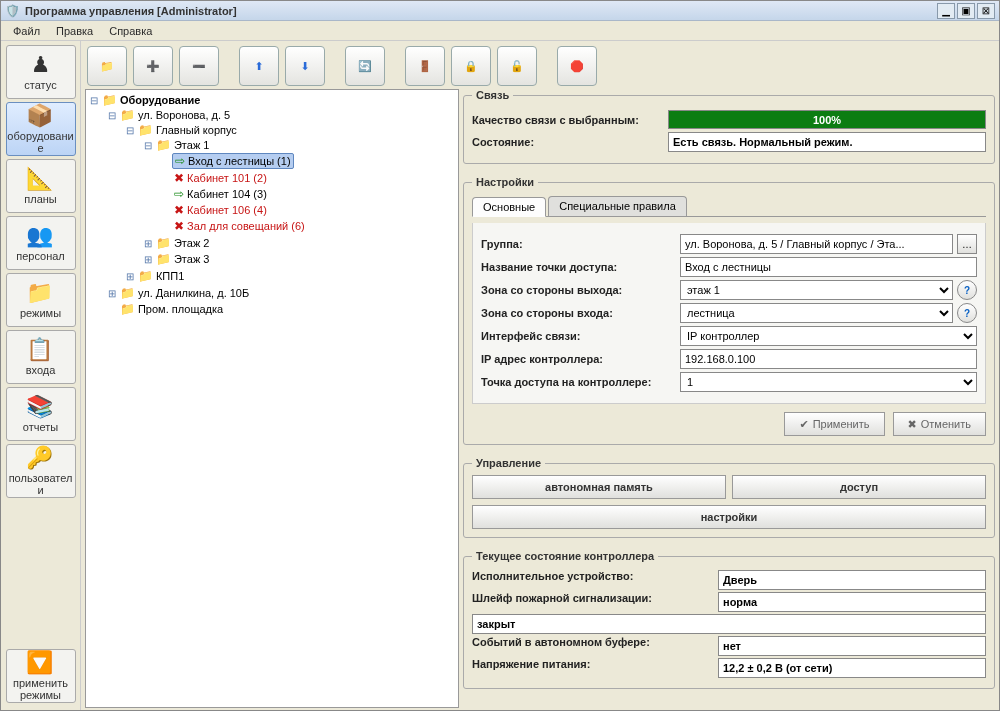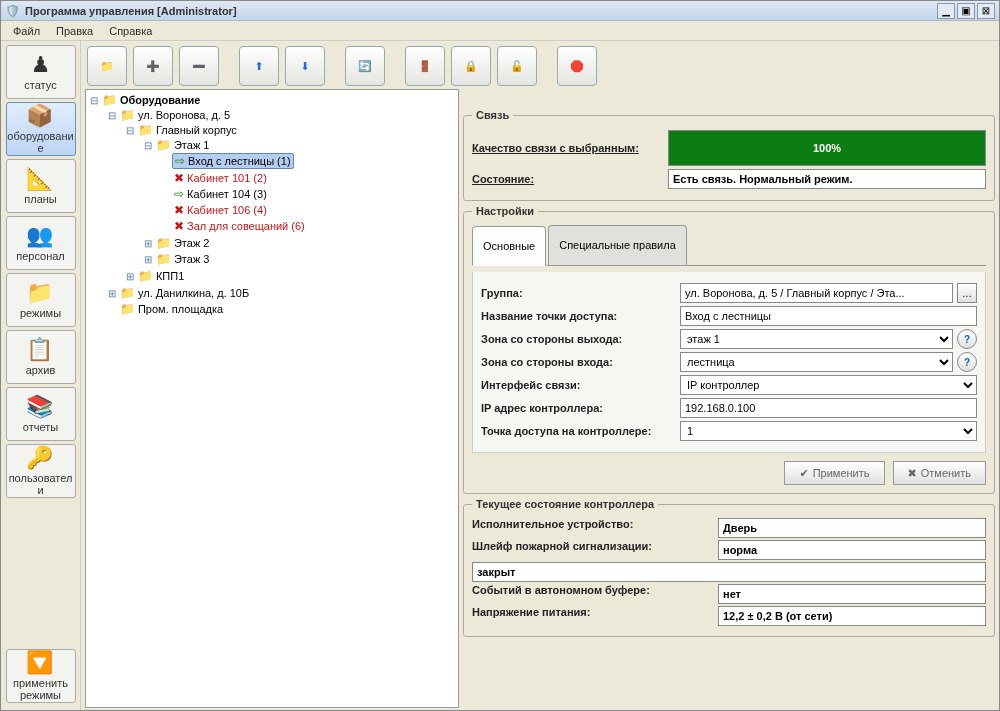--- a/index.html
+++ b/index.html
@@ -40,35 +40,35 @@
 .tree .row { display: inline-flex; align-items: center; gap: 3px; padding: 0 2px; cursor: pointer; }
 .tree .row.sel { background: #b5cdf0; border:1px solid #5f87bf; border-radius:2px; padding: 0 2px; }
 .tree .tgl { width: 10px; display: inline-block; color:#5577aa; font-size:10px; cursor:pointer; }
 .tree .nico { font-size: 12px; }
 .tree .red { color: #c71515; }
 
 .search-row { display:flex; align-items:center; gap:6px; padding:6px 2px 2px 2px; }
 .search-row input { flex:1; height:20px; border:1px solid #888; padding:0 4px; background:#fff; }
 .search-row button { height:22px; padding:0 10px; border:1px solid #999; background:linear-gradient(#fff,#e0e0dd); cursor:pointer; }
 
-.right-panel { flex: 1; display: flex; flex-direction: column; gap: 4px; overflow:hidden;margin-top:20px; }
+.right-panel { flex: 1; display: flex; flex-direction: column; gap: 12px; overflow:hidden; }
 
 fieldset { border: 1px solid #aaa; border-radius: 3px; padding: 6px 8px 8px 8px; background: #ece9d8; }
 legend { padding: 0 4px; color:#333; font-weight:bold; font-size:11px; background:#ece9d8;}
 
 .kv-row { display:flex; align-items:center; margin:3px 0; gap:6px; }
-.kv-label { width: 190px; font-weight:bold; color:#222;text-decoration:underline; }
-
-.progress { flex:1; height:36px; border:1px solid #888; background:#fff; position:relative; }
+.kv-label { width: 190px; font-weight:bold; color:#222; }
+
+.progress { flex:1; height:19px; border:1px solid #888; background:#fff; position:relative; }
 .progress-fill { height:100%; background:#0c7d12; display:flex; align-items:center; justify-content:center; color:#fff; font-weight:bold; }
 
 .ro-field { flex:1; height:20px; border:1px solid #888; background:#fff; padding:2px 4px; display:flex; align-items:center; }
 
 .tabs { display:flex; border-bottom:1px solid #999; margin: 2px 0 6px 0; }
-.tab { padding: 13px 10px; border:1px solid #999; border-bottom:none; background:#e0e0dd; margin-right:2px; border-radius:4px 4px 0 0; cursor:pointer; }
+.tab { padding: 3px 10px; border:1px solid #999; border-bottom:none; background:#e0e0dd; margin-right:2px; border-radius:4px 4px 0 0; cursor:pointer; }
 .tab.active { background:#fdfdfd; font-weight:normal; position:relative; top:1px; border-bottom:1px solid #fdfdfd; }
 .tabs-body { background:#f6f6f3; border:1px solid #ccc; padding:8px; border-top:none; }
 
 .fi-row { display:flex; align-items:center; margin:3px 0; gap:4px; }
 .fi-label { width:195px; font-weight:bold; color:#222; }
 .fi-input { flex:1; height:20px; border:1px solid #888; background:#fff; padding:0 4px; }
 .fi-select { flex:1; height:20px; border:1px solid #888; background:#fff; padding:0 2px; }
 .sq-btn { width:20px; height:20px; border:1px solid #888; background:linear-gradient(#fff,#e0e0dd); display:inline-flex; align-items:center; justify-content:center; cursor:pointer; font-size:10px; }
 .help { color:#0b62c4; font-weight:bold; border-radius:50%; }
 
@@ -121,21 +121,21 @@
       <div class="side-btn">
           <span class="ico">👥</span>
           <span class="lbl">персонал</span>
         </div>
       <div class="side-btn">
           <span class="ico">📁</span>
           <span class="lbl">режимы</span>
         </div>
       <div class="side-btn">
           <span class="ico">📋</span>
-          <span class="lbl">архив</span>
+          <span class="lbl">входа</span>
         </div>
       <div class="side-btn">
           <span class="ico">📚</span>
           <span class="lbl">отчеты</span>
         </div>
       <div class="side-btn">
           <span class="ico">🔑</span>
           <span class="lbl">пользователи</span>
         </div>
       <div class="side-spacer"></div>
@@ -332,20 +332,28 @@
                   <span>✔</span>
                   <span>Применить</span>
                 </button>
               <button class="btn" disabled="">
                   <span>✖</span>
                   <span>Отменить</span>
                 </button>
             </div>
           </fieldset>
 
+          <fieldset>
+            <legend>Управление</legend>
+            <div class="ctrl-btns">
+              <button class="btn wide">автономная память</button>
+              <button class="btn wide">доступ</button>
+              <button class="btn wide" style="flex:1 1 100%;">настройки</button>
+            </div>
+          </fieldset>
 
           <fieldset>
             <legend>Текущее состояние контроллера</legend>
             <div class="state-row">
                 <span class="state-label">Исполнительное устройство:</span>
                 <div class="state-val">Дверь</div>
               </div>
             <div class="state-row">
                 <span class="state-label">Шлейф пожарной сигнализации:</span>
                 <div class="state-val">норма</div>

